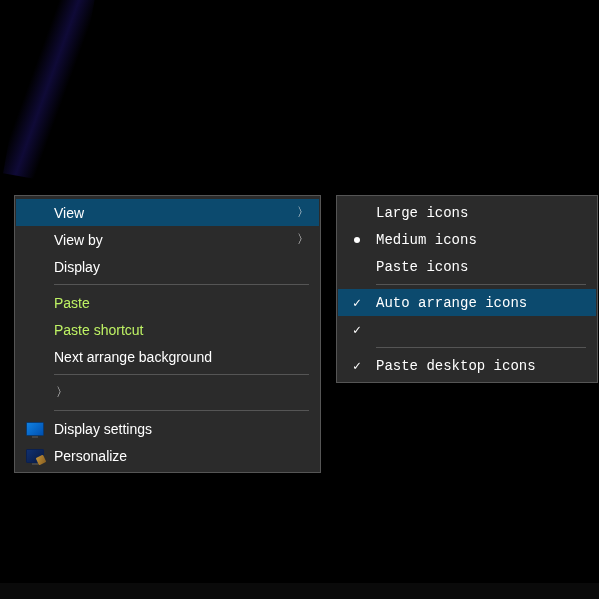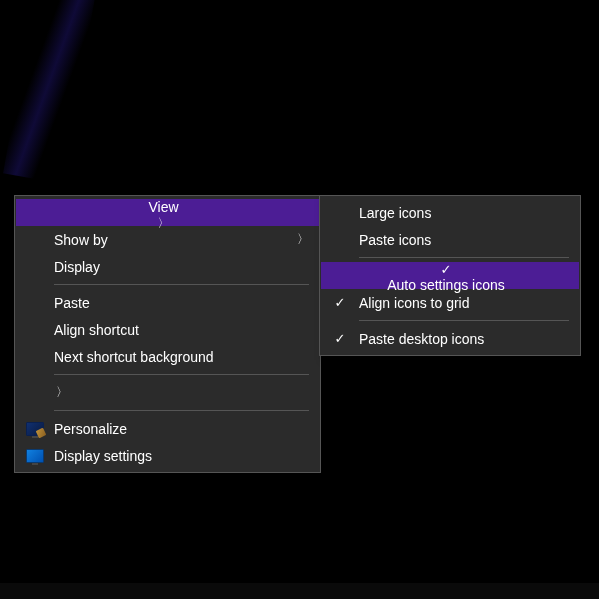--- a/index.html
+++ b/index.html
@@ -42,37 +42,37 @@
       box-shadow: 4px 4px 6px rgba(0,0,0,0.5);
       padding: 3px 1px;
     }
     .context-menu.primary {
       top: 195px;
       left: 14px;
       width: 307px;
     }
     .context-menu.submenu {
       top: 195px;
-      left: 319px;
+      left: 336px;
       width: 262px;
+      font-family: Liberation Mono, monospace;
     }
     .menu-item {
       display: flex;
       align-items: center;
       height: 27px;
       padding: 0 8px 0 0;
       cursor: default;
       position: relative;
     }
     .menu-item.hover {
-      background: #4c1d95;
-      flex-direction: column;
+      background: #0c4a6e;
     }
     .menu-item.disabled {
-      color: #ffffff;
+      color: #bef264;
     }
     .icon-slot {
       width: 38px;
       display: flex;
       align-items: center;
       justify-content: center;
       flex-shrink: 0;
     }
     .label {
       flex: 1;
@@ -153,98 +153,103 @@
 <div class="context-menu primary">
 
   <div class="menu-item hover">
     <span class="icon-slot"></span>
     <span class="label">View</span>
     <span class="arrow">〉</span>
   </div>
 
   <div class="menu-item">
     <span class="icon-slot"></span>
-    <span class="label">Show by</span>
+    <span class="label">View by</span>
     <span class="arrow">〉</span>
   </div>
 
   <div class="menu-item">
     <span class="icon-slot"></span>
     <span class="label">Display</span>
   </div>
 
   <div class="separator"></div>
 
   <div class="menu-item disabled">
     <span class="icon-slot"></span>
     <span class="label">Paste</span>
   </div>
 
   <div class="menu-item disabled">
     <span class="icon-slot"></span>
-    <span class="label">Align shortcut</span>
-  </div>
-
-  <div class="menu-item">
-    <span class="icon-slot"></span>
-    <span class="label">Next shortcut background</span>
+    <span class="label">Paste shortcut</span>
+  </div>
+
+  <div class="menu-item">
+    <span class="icon-slot"></span>
+    <span class="label">Next arrange background</span>
   </div>
 
   <div class="separator"></div>
 
   <div class="menu-item">
     <span class="icon-slot"></span>
     <span class="arrow">〉</span>
   </div>
 
   <div class="separator"></div>
 
   <div class="menu-item">
     <span class="icon-slot">
+      <span class="icon-display"></span>
+    </span>
+    <span class="label">Display settings</span>
+  </div>
+
+  <div class="menu-item">
+    <span class="icon-slot">
       <span class="icon-personalize"></span>
     </span>
     <span class="label">Personalize</span>
   </div>
 
-  <div class="menu-item">
-    <span class="icon-slot">
-      <span class="icon-display"></span>
-    </span>
-    <span class="label">Display settings</span>
-  </div>
-
 </div>
 
 <div class="context-menu submenu">
 
   <div class="menu-item">
     <span class="icon-slot"></span>
     <span class="label">Large icons</span>
   </div>
 
+  <div class="menu-item">
+    <span class="icon-slot">
+      <span class="radio-dot"></span>
+    </span>
+    <span class="label">Medium icons</span>
+  </div>
 
   <div class="menu-item">
     <span class="icon-slot"></span>
     <span class="label">Paste icons</span>
   </div>
 
   <div class="separator"></div>
 
   <div class="menu-item hover">
     <span class="icon-slot">
       <span class="check">✓</span>
     </span>
-    <span class="label">Auto settings icons</span>
+    <span class="label">Auto arrange icons</span>
   </div>
 
   <div class="menu-item">
     <span class="icon-slot">
       <span class="check">✓</span>
     </span>
-    <span class="label">Align icons to grid</span>
   </div>
 
   <div class="separator"></div>
 
   <div class="menu-item">
     <span class="icon-slot">
       <span class="check">✓</span>
     </span>
     <span class="label">Paste desktop icons</span>
   </div>

